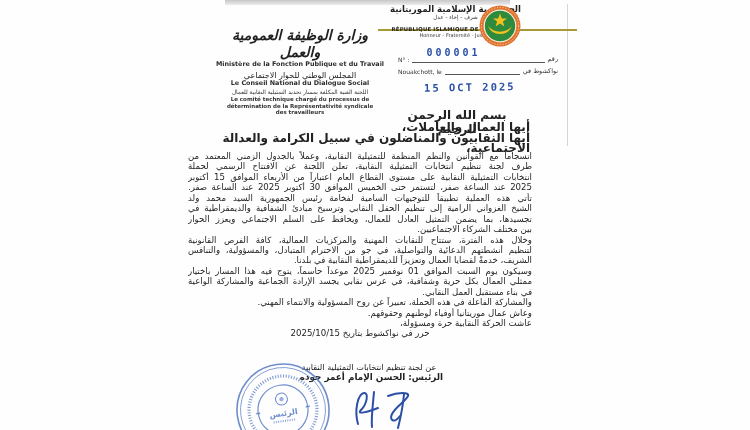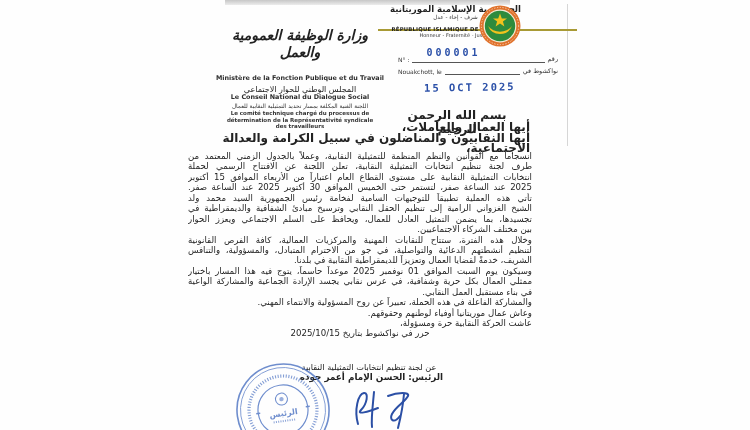--- a/index.html
+++ b/index.html
@@ -5,21 +5,21 @@
   html,body{margin:0;padding:0;background:#ffffff;}
   #scan{position:relative;width:750px;height:430px;background:#fefefe;overflow:hidden;
         font-family:"DejaVu Sans","Liberation Sans",sans-serif;color:#222;}
   .abs{position:absolute;}
   
   #top-shadow{left:225px;top:0;width:285px;height:5px;background:linear-gradient(#b5b5b5,#e6e6e6);opacity:.75;}
   #edge-line{left:567px;top:4px;width:1px;height:142px;background:#d6d6d6;}
   
   #hdr-left{left:213px;top:27px;width:174px;text-align:center;line-height:1.18;}
   .hl-ar1{font-size:14px;font-weight:bold;font-style:italic;}
-  .hl-fr1{font-size:6.4px;font-weight:bold;color:#2c2c2c;margin-top:15px;}
+  .hl-fr1{font-size:6.4px;font-weight:bold;color:#2c2c2c;margin-top:1px;}
   .hl-ar2{font-size:8px;margin-top:2px;}
   .hl-fr2{font-size:6.4px;font-weight:bold;color:#2c2c2c;}
   .hl-ar3{font-size:5.8px;margin-top:1px;color:#333;}
   .hl-fr3{font-size:5.5px;font-weight:bold;color:#333;width:150px;margin:1px auto 0;}
   
   #hdr-right{left:383px;top:4px;width:145px;text-align:center;line-height:1.2;}
   .hr-ar1{font-size:8.6px;font-weight:bold;}
   .hr-ar2{font-size:5.6px;color:#333;}
   .hr-fr1{font-size:5.3px;font-weight:bold;letter-spacing:.2px;margin-top:5px;}
   .hr-fr2{font-size:5px;color:#333;}

